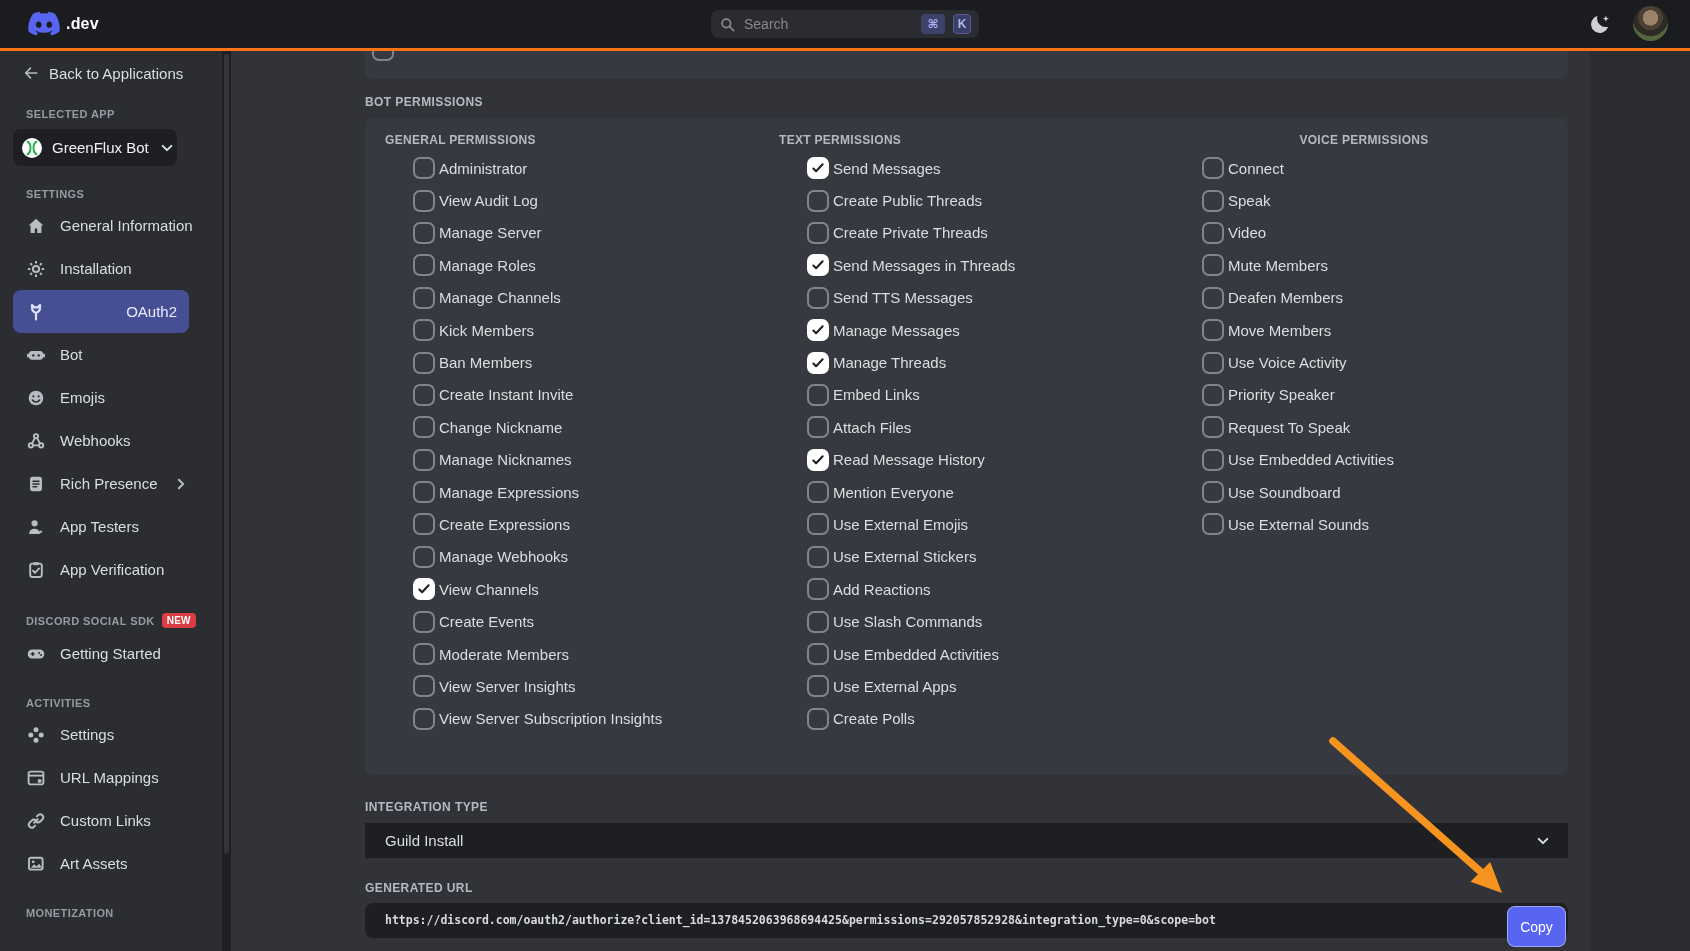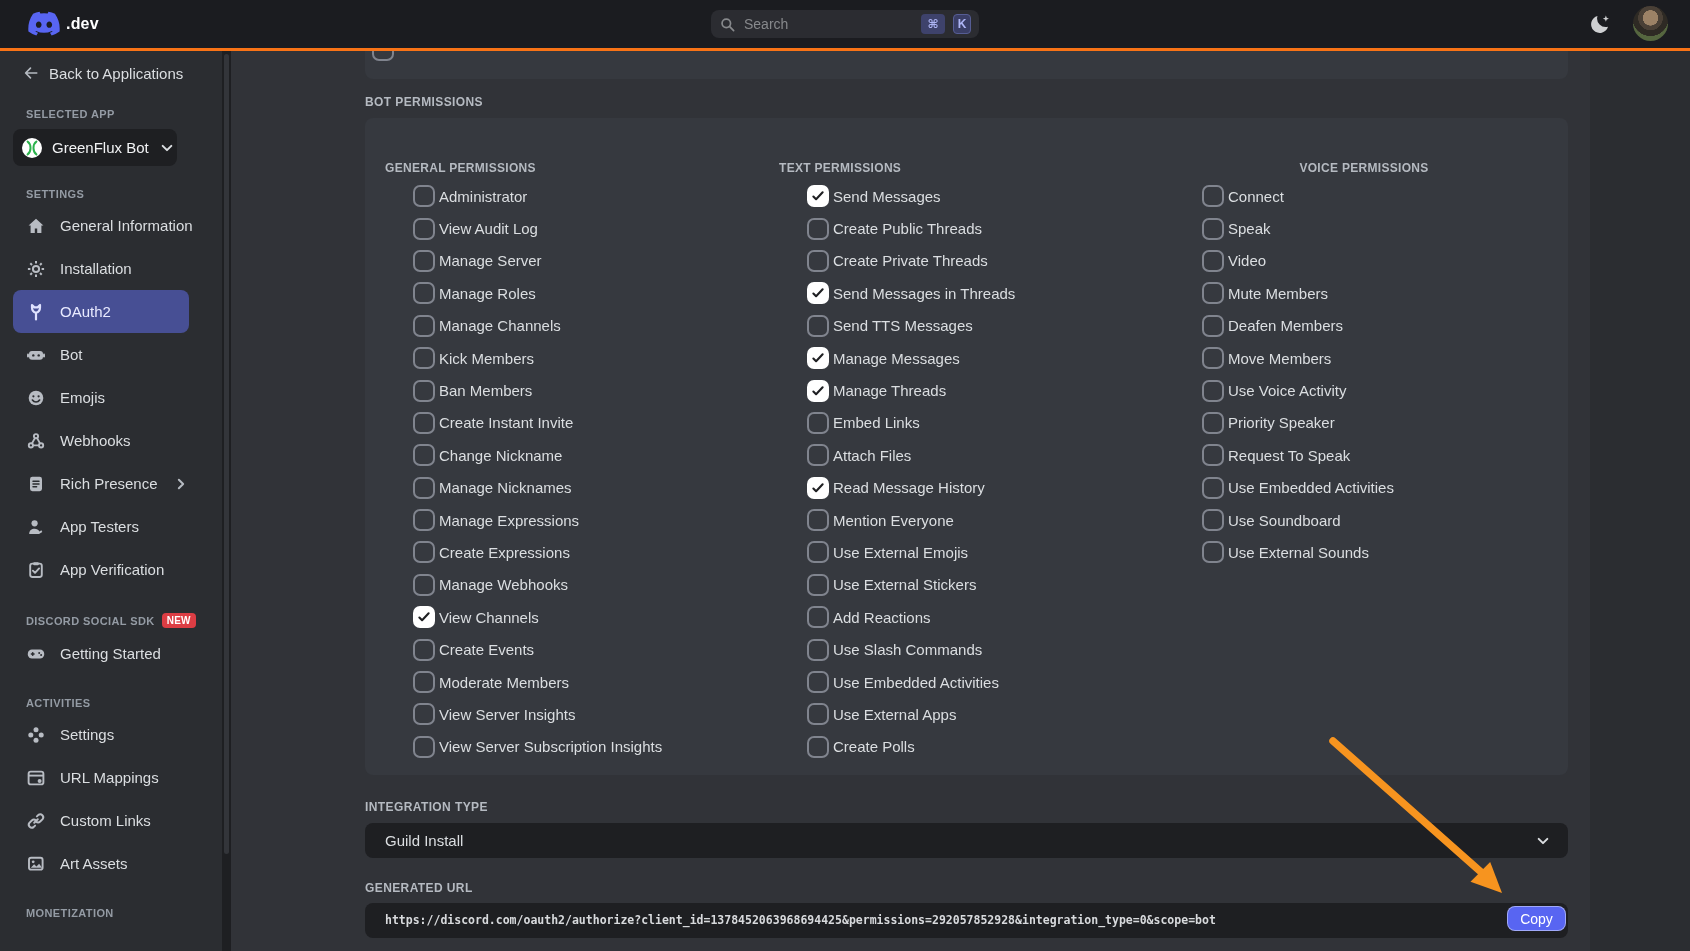--- a/index.html
+++ b/index.html
@@ -21,48 +21,48 @@
   .section-label{font-size:11px;font-weight:700;color:#949ba4;letter-spacing:.4px;}
   .sel-app-label{margin:26px 0 9px 26px;}
   .app-select{margin-left:13px;width:164px;height:37px;background:#1e1f22;border-radius:8px;display:flex;align-items:center;gap:9px;padding:0 10px 0 8px;box-sizing:border-box;cursor:pointer;}
   .app-select .app-name{color:#f2f3f5;font-size:15px;flex:1;white-space:nowrap;}
   .side-sec-label{margin:22px 0 4px 26px;display:flex;align-items:center;gap:7px;}
   .new-badge{background:#dc3d44;color:#fff;font-size:10px;font-weight:700;border-radius:4px;padding:2px 5px;letter-spacing:.3px;}
   .side-item{height:43px;margin-left:13px;width:176px;border-radius:8px;display:flex;align-items:center;gap:14px;padding:0 12px 0 13px;box-sizing:border-box;color:#b8bcc3;cursor:pointer;}
   .side-item .side-label{font-size:15px;color:#dbdee1;flex:1;white-space:nowrap;}
   .side-item.selected{background:#474f94;}
   .side-item.selected .side-label{color:#e8eaff;}
-  .side-item.selected{color:#dfe2ff;}
+  .side-item.selected{color:#dfe2ff;text-align:right;}
   .icon{width:20px;height:20px;display:inline-flex;align-items:center;justify-content:center;flex:0 0 auto;}
   .chev{width:18px;height:18px;color:#b5bac1;}
   .side-scroll{position:absolute;left:222px;top:48px;width:9px;height:903px;background:#1e1f22;}
   .side-scroll .thumb{position:absolute;left:2px;top:6px;width:5px;height:800px;border-radius:3px;background:#33353a;}
   
   .main{position:absolute;left:231px;top:48px;width:1359px;height:903px;background:#313338;}
   .top-strip{position:absolute;left:134px;top:0;width:1203px;height:31px;background:#36393f;border-radius:0 0 8px 8px;overflow:hidden;}
   .top-strip .cbx{position:absolute;left:7px;top:-9px;}
   .bot-perms-label{position:absolute;left:134px;top:47px;}
   .main .section-label.big{font-size:12px;color:#b5bac1;}
   .perm-panel{position:absolute;left:134px;top:70px;width:1203px;height:657px;background:#36393f;border-radius:8px;}
   .perm-col{position:absolute;top:14px;width:380px;}
   .perm-col.c0{left:20px;} .perm-col.c1{left:414px;} .perm-col.c2{left:809px;text-align:center;}
-  .perm-col-title{font-size:12px;font-weight:700;color:#b5bac1;letter-spacing:.3px;height:16px;line-height:16px;margin-top:28px;}
+  .perm-col-title{font-size:12px;font-weight:700;color:#b5bac1;letter-spacing:.3px;height:16px;line-height:16px;}
   .perm-rows{margin-top:4px;}
   .perm-row{height:32.4px;display:flex;align-items:center;gap:4px;padding-left:28px;}
   .cbx{width:22px;height:22px;border-radius:7px;border:2px solid #80848e;box-sizing:border-box;background:transparent;cursor:pointer;flex:0 0 auto;}
   .cbx.on{border:none;background:#ffffff;display:flex;align-items:center;justify-content:center;}
   .perm-label{font-size:15px;color:#dbdee1;white-space:nowrap;}
   .int-label{position:absolute;left:134px;top:752px;}
-  .int-select{position:absolute;left:134px;top:775px;width:1203px;height:35px;background:#1e1f22;border-radius:8px;display:flex;align-items:center;box-sizing:border-box;padding:0 16px 0 20px;cursor:pointer;}
+  .int-select{position:absolute;left:134px;top:775px;width:1203px;height:35px;background:#1e1f22;border-radius:0;display:flex;align-items:center;box-sizing:border-box;padding:0 16px 0 20px;cursor:pointer;}
   .int-select .val{color:#dbdee1;font-size:15px;flex:1;}
   .int-select .chev{color:#dbdee1;}
   .gen-label{position:absolute;left:134px;top:833px;}
   .url-row{position:absolute;left:134px;top:855px;width:1203px;height:35px;background:#1e1f22;border-radius:8px;box-sizing:border-box;}
   .url-text{position:absolute;left:20px;top:0;height:35px;line-height:35px;font-family:"DejaVu Sans Mono","Liberation Mono",monospace;font-size:11.5px;font-weight:600;color:#d8dadd;white-space:nowrap;}
-  .copy-btn{position:absolute;left:1142px;top:3px;width:59px;height:25px;background:#5865f2;border:1px solid rgba(220,225,255,.55);border-radius:8px;color:#fff;font-size:14px;font-family:inherit;display:flex;align-items:center;justify-content:center;cursor:pointer;box-sizing:border-box;}
+  .copy-btn{position:absolute;left:1142px;top:3px;width:59px;height:41px;background:#5865f2;border:1px solid rgba(220,225,255,.55);border-radius:8px;color:#fff;font-size:14px;font-family:inherit;display:flex;align-items:center;justify-content:center;cursor:pointer;box-sizing:border-box;}
   .arrow-overlay{position:absolute;left:0;top:0;width:1690px;height:951px;pointer-events:none;z-index:9;}
   svg{display:block;}
 </style>
 </head>
 <body>
 
 <div class="canvas">
 
   <div class="topbar">
     <div class="logo-group">

